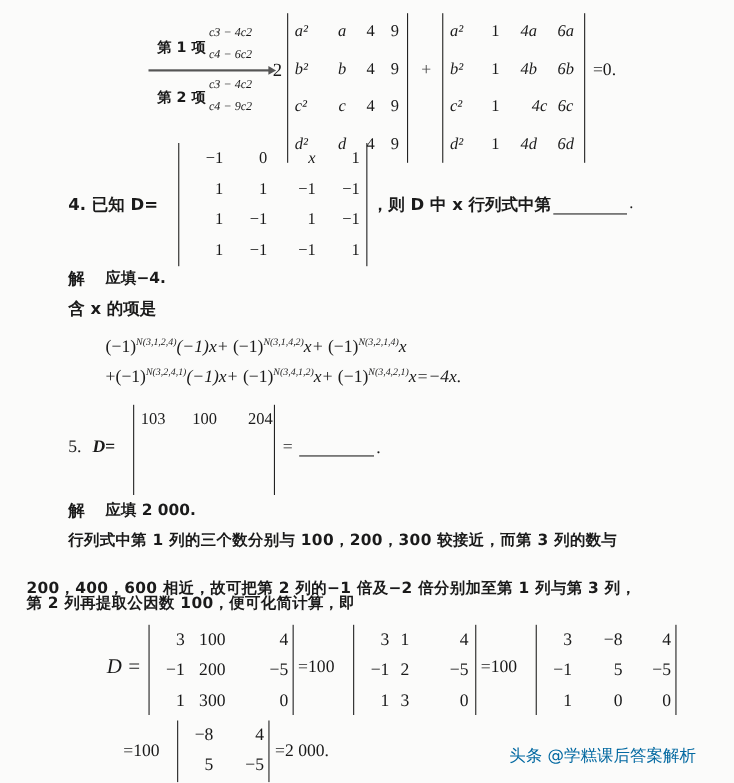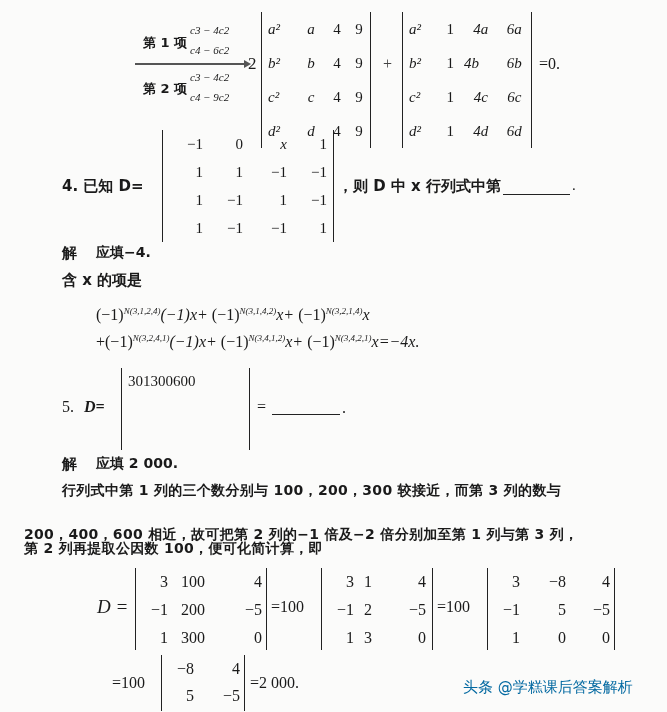--- a/index.html
+++ b/index.html
@@ -76,27 +76,27 @@
     <tbody>
         <tr style="height:34px">
           <td class="it" style="width:28px;text-align:left">a²</td>
           <td style="width:28px;text-align:center">1</td>
           <td class="it" style="width:34px;text-align:center">4a</td>
           <td class="it" style="width:34px;text-align:center">6a</td>
         </tr>
     <tr style="height:34px">
           <td class="it" style="text-align:left">b²</td>
           <td style="text-align:center">1</td>
-          <td class="it" style="text-align:left">4b</td>
+          <td class="it" style="text-align:center">4b</td>
           <td class="it" style="text-align:center">6b</td>
         </tr>
     <tr style="height:34px">
           <td class="it" style="text-align:left">c²</td>
           <td style="text-align:center">1</td>
-          <td class="it" style="text-align:center">4c</td>
+          <td class="it" style="text-align:right">4c</td>
           <td class="it" style="text-align:center">6c</td>
         </tr>
     <tr style="height:34px">
           <td class="it" style="text-align:left">d²</td>
           <td style="text-align:center">1</td>
           <td class="it" style="text-align:center">4d</td>
           <td class="it" style="text-align:center">6d</td>
         </tr>
   </tbody>
     </table>
@@ -151,24 +151,24 @@
   <span>+(−1)</span><sup class="n">N(3,2,4,1)</sup><span class="it">(−1)x+</span>
   <span>(−1)</span><sup class="n">N(3,4,1,2)</sup><span class="it">x+</span>
   <span>(−1)</span><sup class="n">N(3,4,2,1)</sup><span class="it">x=−4x.</span>
 </div>
 
 <span class="abs" style="left:62px;top:398px;font-size:16px;">5.</span>
 <span class="abs it" style="left:84px;top:398px;font-size:16px;font-weight:bold;">D=</span>
 <div class="det" style="left:121px;top:368px;height:82px;width:127px;">
   <table style="margin-left:6px;font-size:15px;">
     <tbody>
-    <tr style="height:27px">
-          <td style="text-align:left">301</td>
-          <td style="text-align:center">300</td>
-          <td>600</td>
+        <tr style="height:27px">
+          <td style="width:36px;text-align:left">103</td>
+          <td style="width:44px;text-align:center">100</td>
+          <td style="width:40px">204</td>
         </tr>
   </tbody>
     </table>
 </div>
 <span class="abs" style="left:257px;top:398px;font-size:16px;">=</span>
 <span class="abs blank" style="left:272px;top:400px;width:68px;height:14px;"></span>
 <span class="abs" style="left:342px;top:399px;font-size:16px;">.</span>
 
 <span class="abs cn" style="left:62px;top:455px;font-size:15px;">解</span>
 <span class="abs cn" style="left:96px;top:455px;font-size:14px;">应填 2 000.</span>

